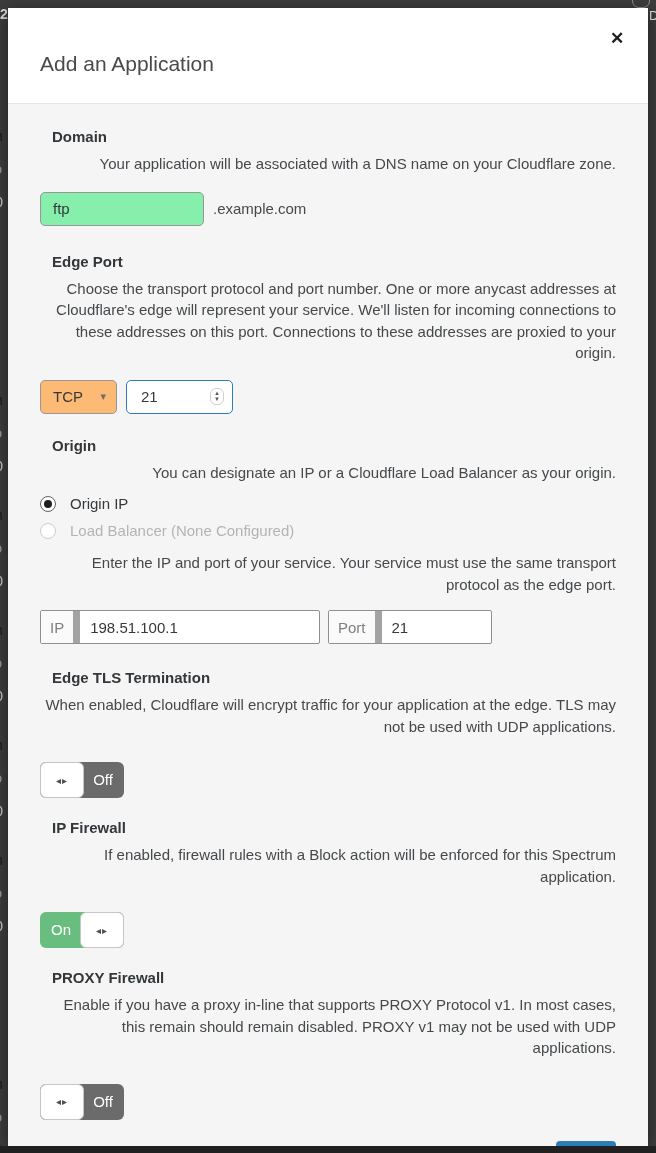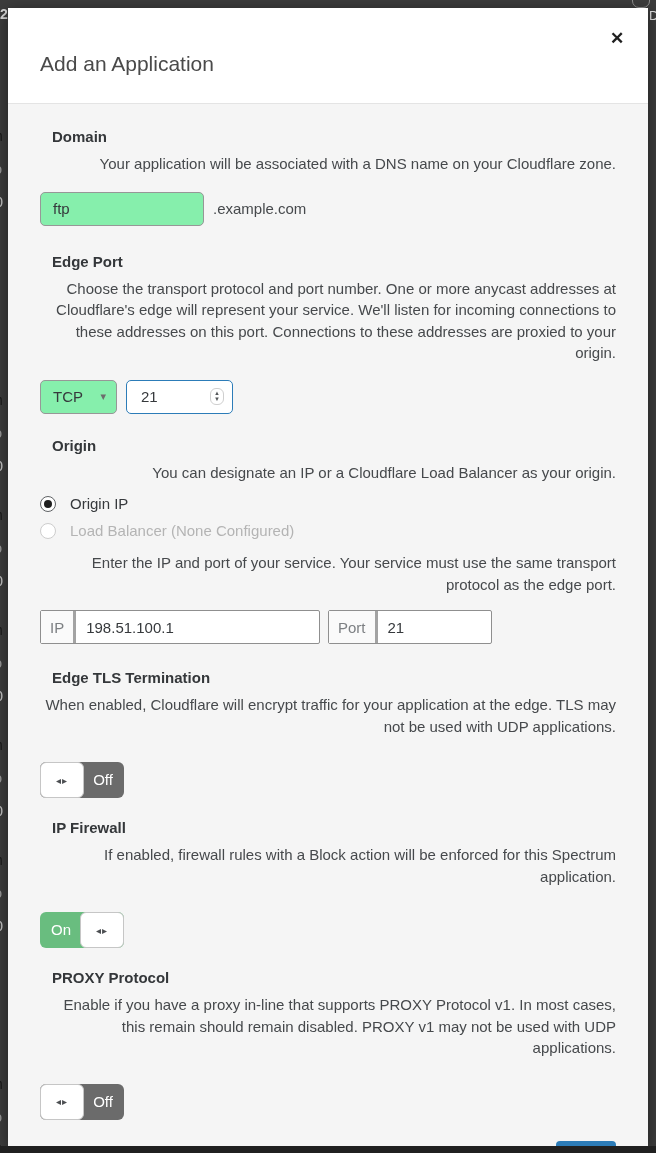--- a/index.html
+++ b/index.html
@@ -46,21 +46,21 @@
   .text-input {
     height:34px; border:1px solid #979797; border-radius:5px; background:#86efac;
     font-size:15px; color:#36393c; padding:0 12px; font-family:"Liberation Sans", sans-serif; outline:none;
   }
   .domain-input { width:164px; }
   .domain-suffix { font-size:15px; color:#46494c; margin-left:9px; }
 
   
   .edgeport-row { display:flex; align-items:center; gap:9px; margin:16px 0 23px 0; }
   .select-box {
-    width:77px; height:34px; border:1px solid #979797; border-radius:5px; background:#86efac;
+    width:77px; height:34px; border:1px solid #979797; border-radius:5px; background:#fdba74;
     display:flex; align-items:center; justify-content:space-between; padding:0 10px 0 12px;
     font-size:15px; color:#36393c; cursor:pointer;
   }
   .select-chevron { font-size:11px; color:#6d6d6d; }
   .port-input-wrap {
     width:107px; height:34px; border:1px solid #2c7cb8; border-radius:5px; background:#fff;
     display:flex; align-items:center; justify-content:space-between; padding:0 8px 0 12px;
   }
   .port-input {
     width:60px; border:none; outline:none; font-size:15px; color:#36393c; background:transparent;
@@ -83,21 +83,21 @@
   .radio-label { font-size:15px; color:#36393c; margin-left:14px; }
   .radio-label.disabled { color:#b4b4b4; }
   .radio-group { margin:12px 0 13px 0; }
 
   
   .ipport-row { display:flex; gap:8px; margin:15px 0 25px 0; }
   .input-group {
     display:flex; height:34px; border:1px solid #8f8f8f; border-radius:2px; background:#fff; align-items:stretch;
   }
   .input-addon {
-    background:#fafafa; border-right:3px solid #a3a3a3; color:#7c7f82; font-size:15px;
+    background:#fafafa; border-right:7px solid #a3a3a3; color:#7c7f82; font-size:15px;
     display:flex; align-items:center; padding:0 9px;
   }
   .group-input {
     border:none; outline:none; font-size:15px; color:#36393c; padding:0 10px; background:transparent;
     font-family:"Liberation Sans", sans-serif;
   }
   .ip-group { width:280px; }
   .ip-group .group-input { width:238px; }
   .portg-group { width:164px; }
   .portg-group .group-input { width:106px; }
@@ -234,21 +234,21 @@
     <h3 class="section-heading">IP Firewall</h3>
     <p class="section-desc">If enabled, firewall rules with a Block action will be enforced for this Spectrum application.</p>
     <div class="toggle on">
       <span class="toggle-track"></span>
       <span class="toggle-state">On</span>
       <span class="toggle-knob">
         <span class="knob-arrows">◂▸</span>
       </span>
     </div>
 
-    <h3 class="section-heading">PROXY Protocol</h3>
+    <h3 class="section-heading">PROXY Firewall</h3>
     <p class="section-desc">Enable if you have a proxy in-line that supports PROXY Protocol v1. In most cases, this remain should remain disabled. PROXY v1 may not be used with UDP applications.</p>
     <div class="toggle off">
       <span class="toggle-track"></span>
       <span class="toggle-state">Off</span>
       <span class="toggle-knob">
         <span class="knob-arrows">◂▸</span>
       </span>
     </div>
 
     <div class="footer-row">

